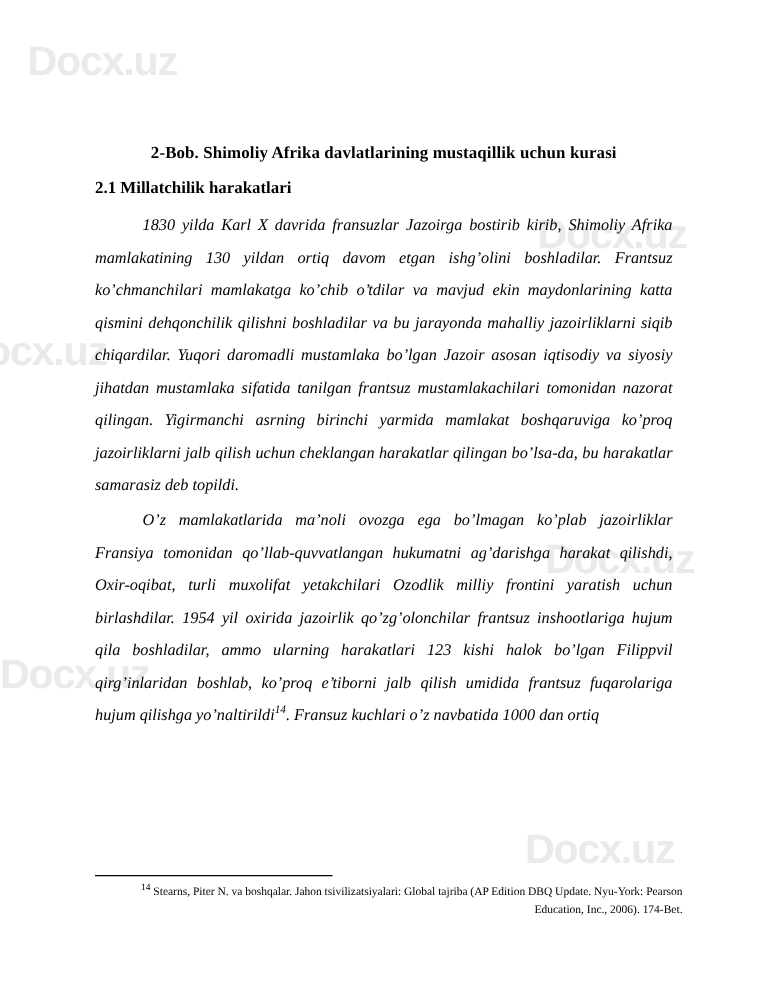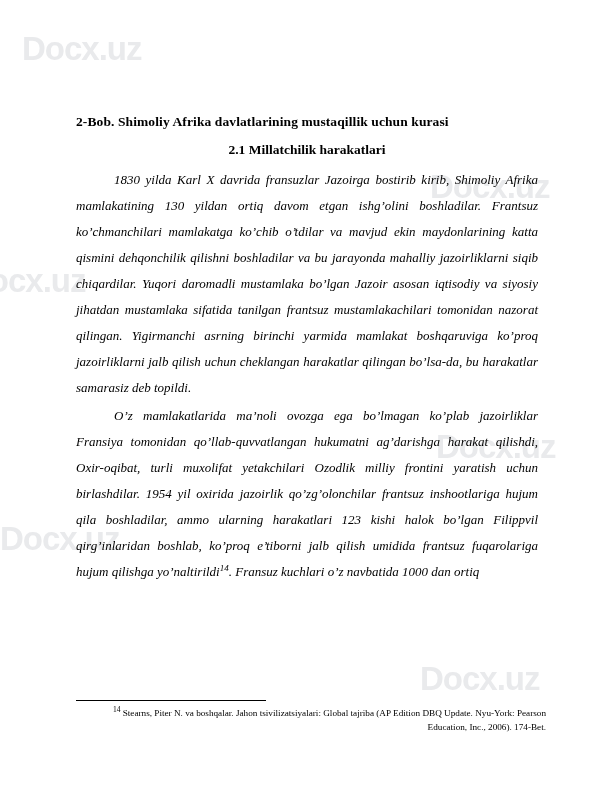--- a/index.html
+++ b/index.html
@@ -42,29 +42,29 @@
 
   .content {
     position: absolute;
     left: 76px;
     top: 112px;
     width: 462px;
   }
   h1.chapter-title {
     font-size: 13.5px;
     font-weight: bold;
-    text-align: left;
+    text-align: center;
     margin: 0 0 2px 0;
     line-height: 1.5;
     letter-spacing: 0.1px;
   }
   h2.section-title {
     font-size: 13.5px;
     font-weight: bold;
-    text-align: center;
+    text-align: left;
     margin: 8px 0 6px 0;
     line-height: 1.5;
   }
   p.body-para {
     font-size: 13px;
     text-align: justify;
     text-justify: inter-word;
     line-height: 2.0;
     margin: 0 0 0 0;
     text-indent: 38px;

